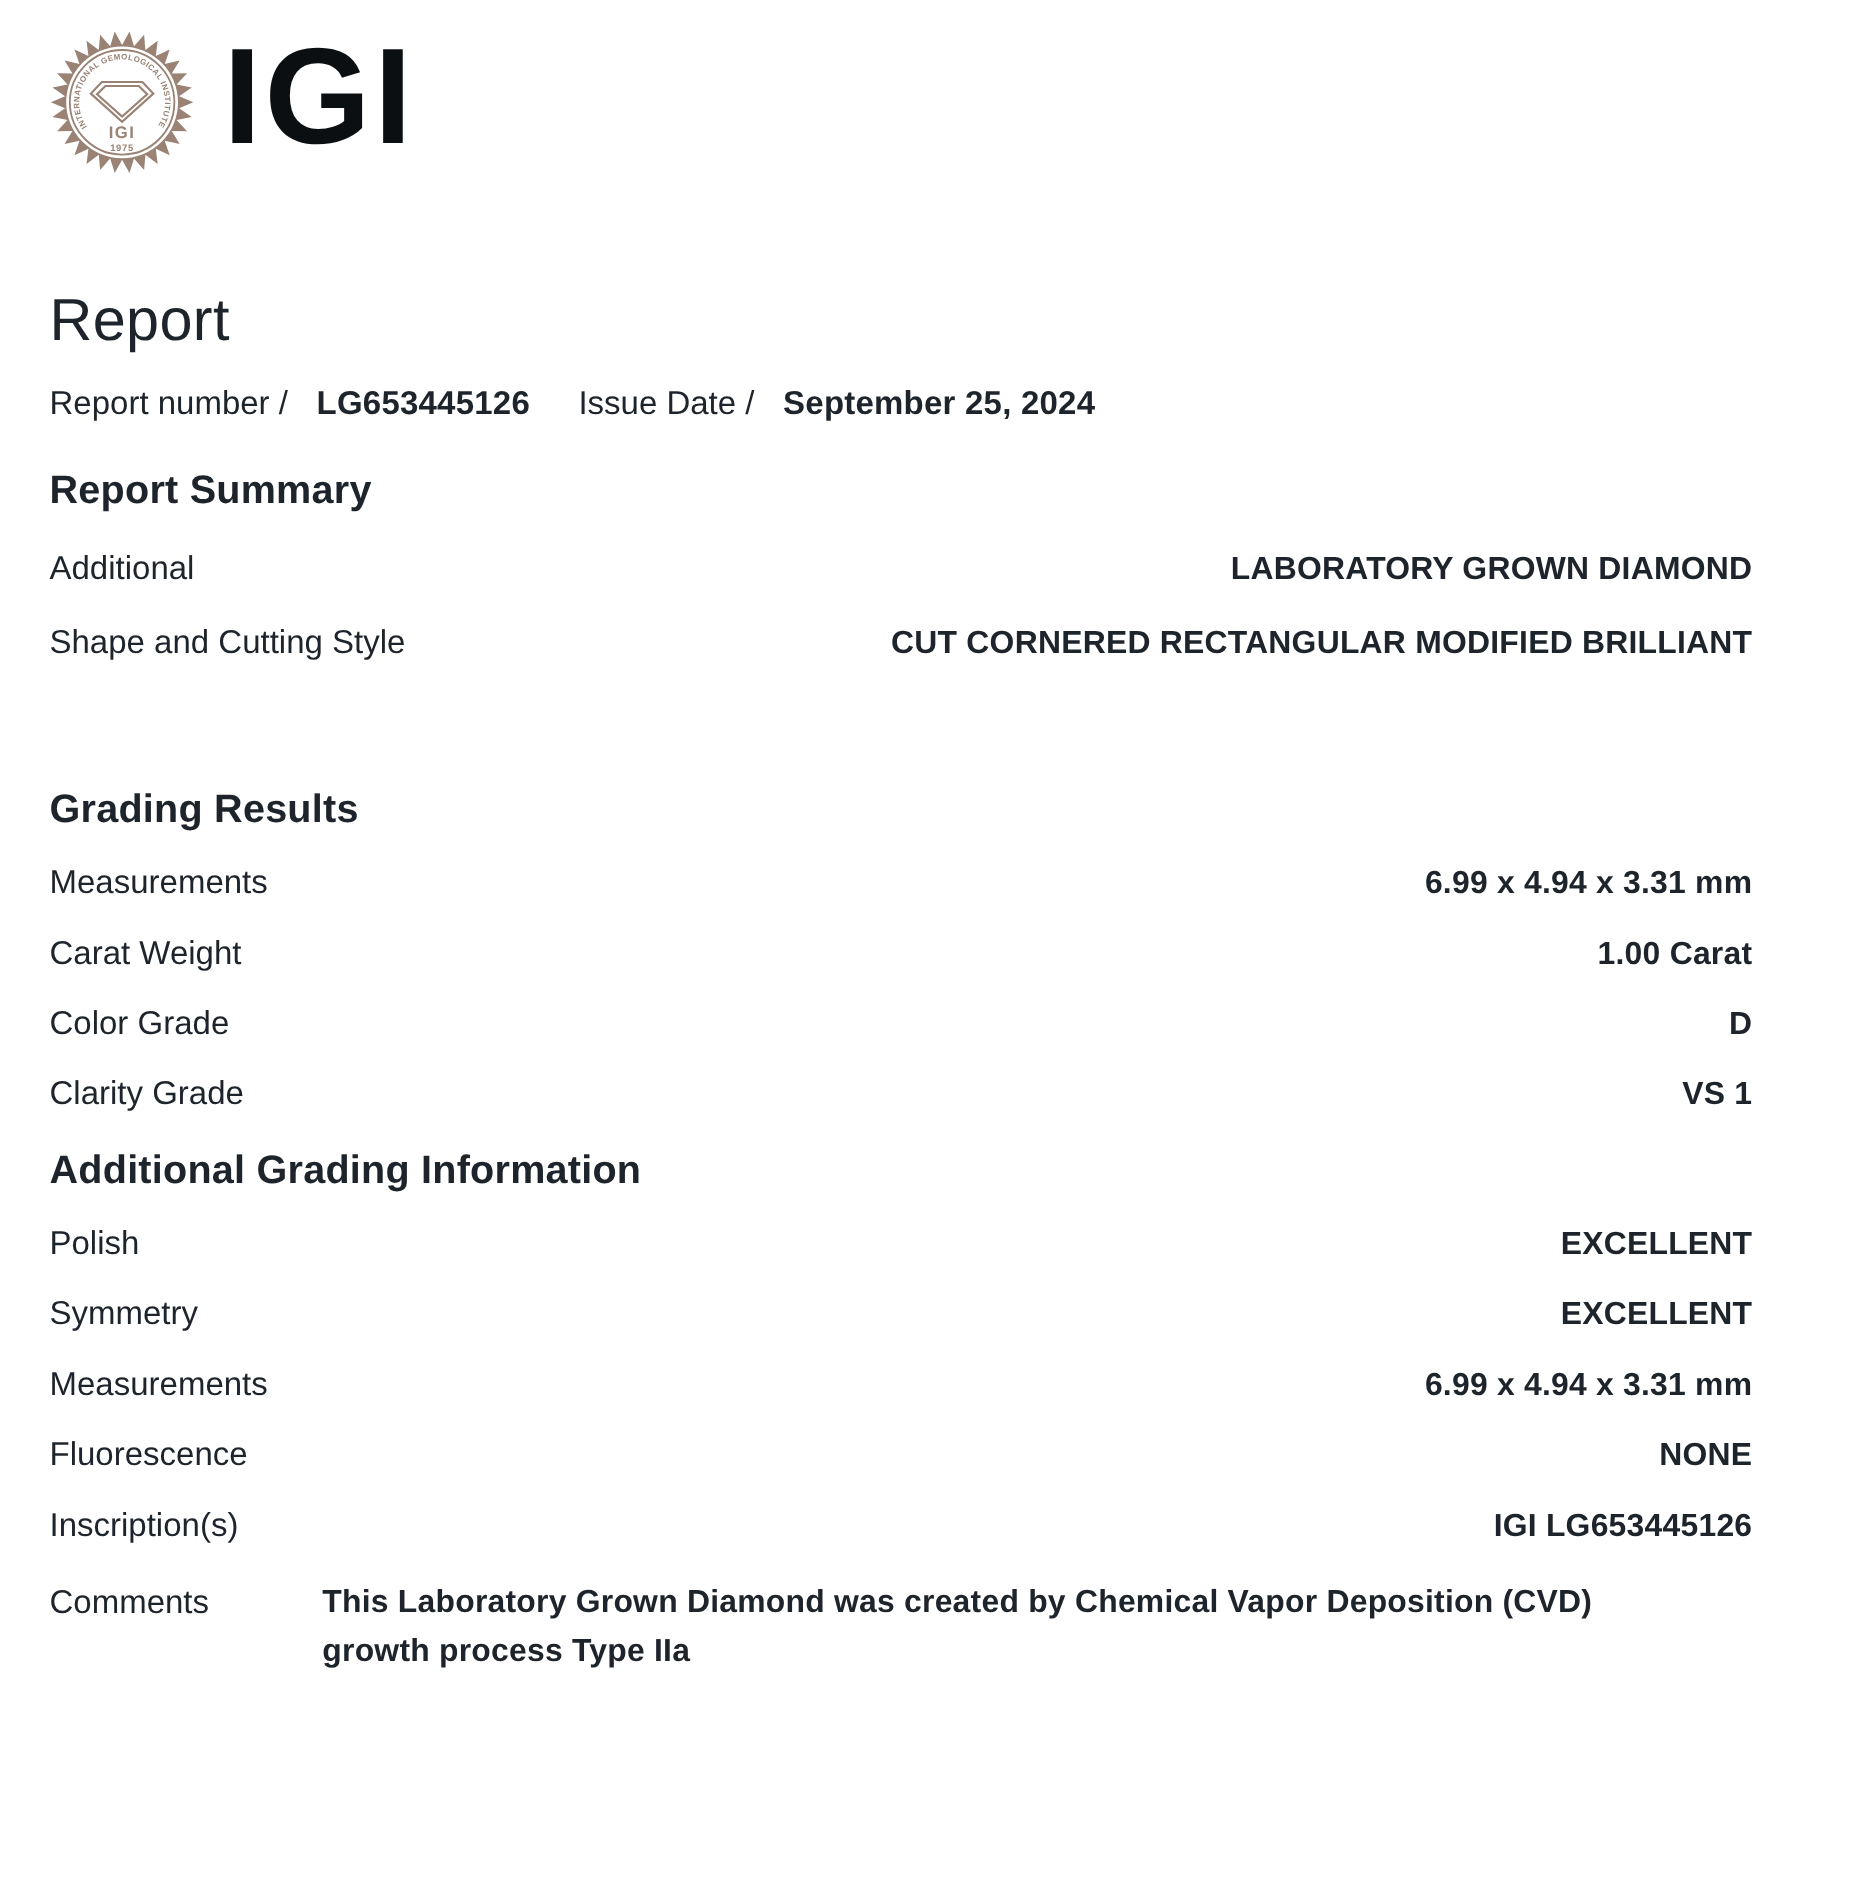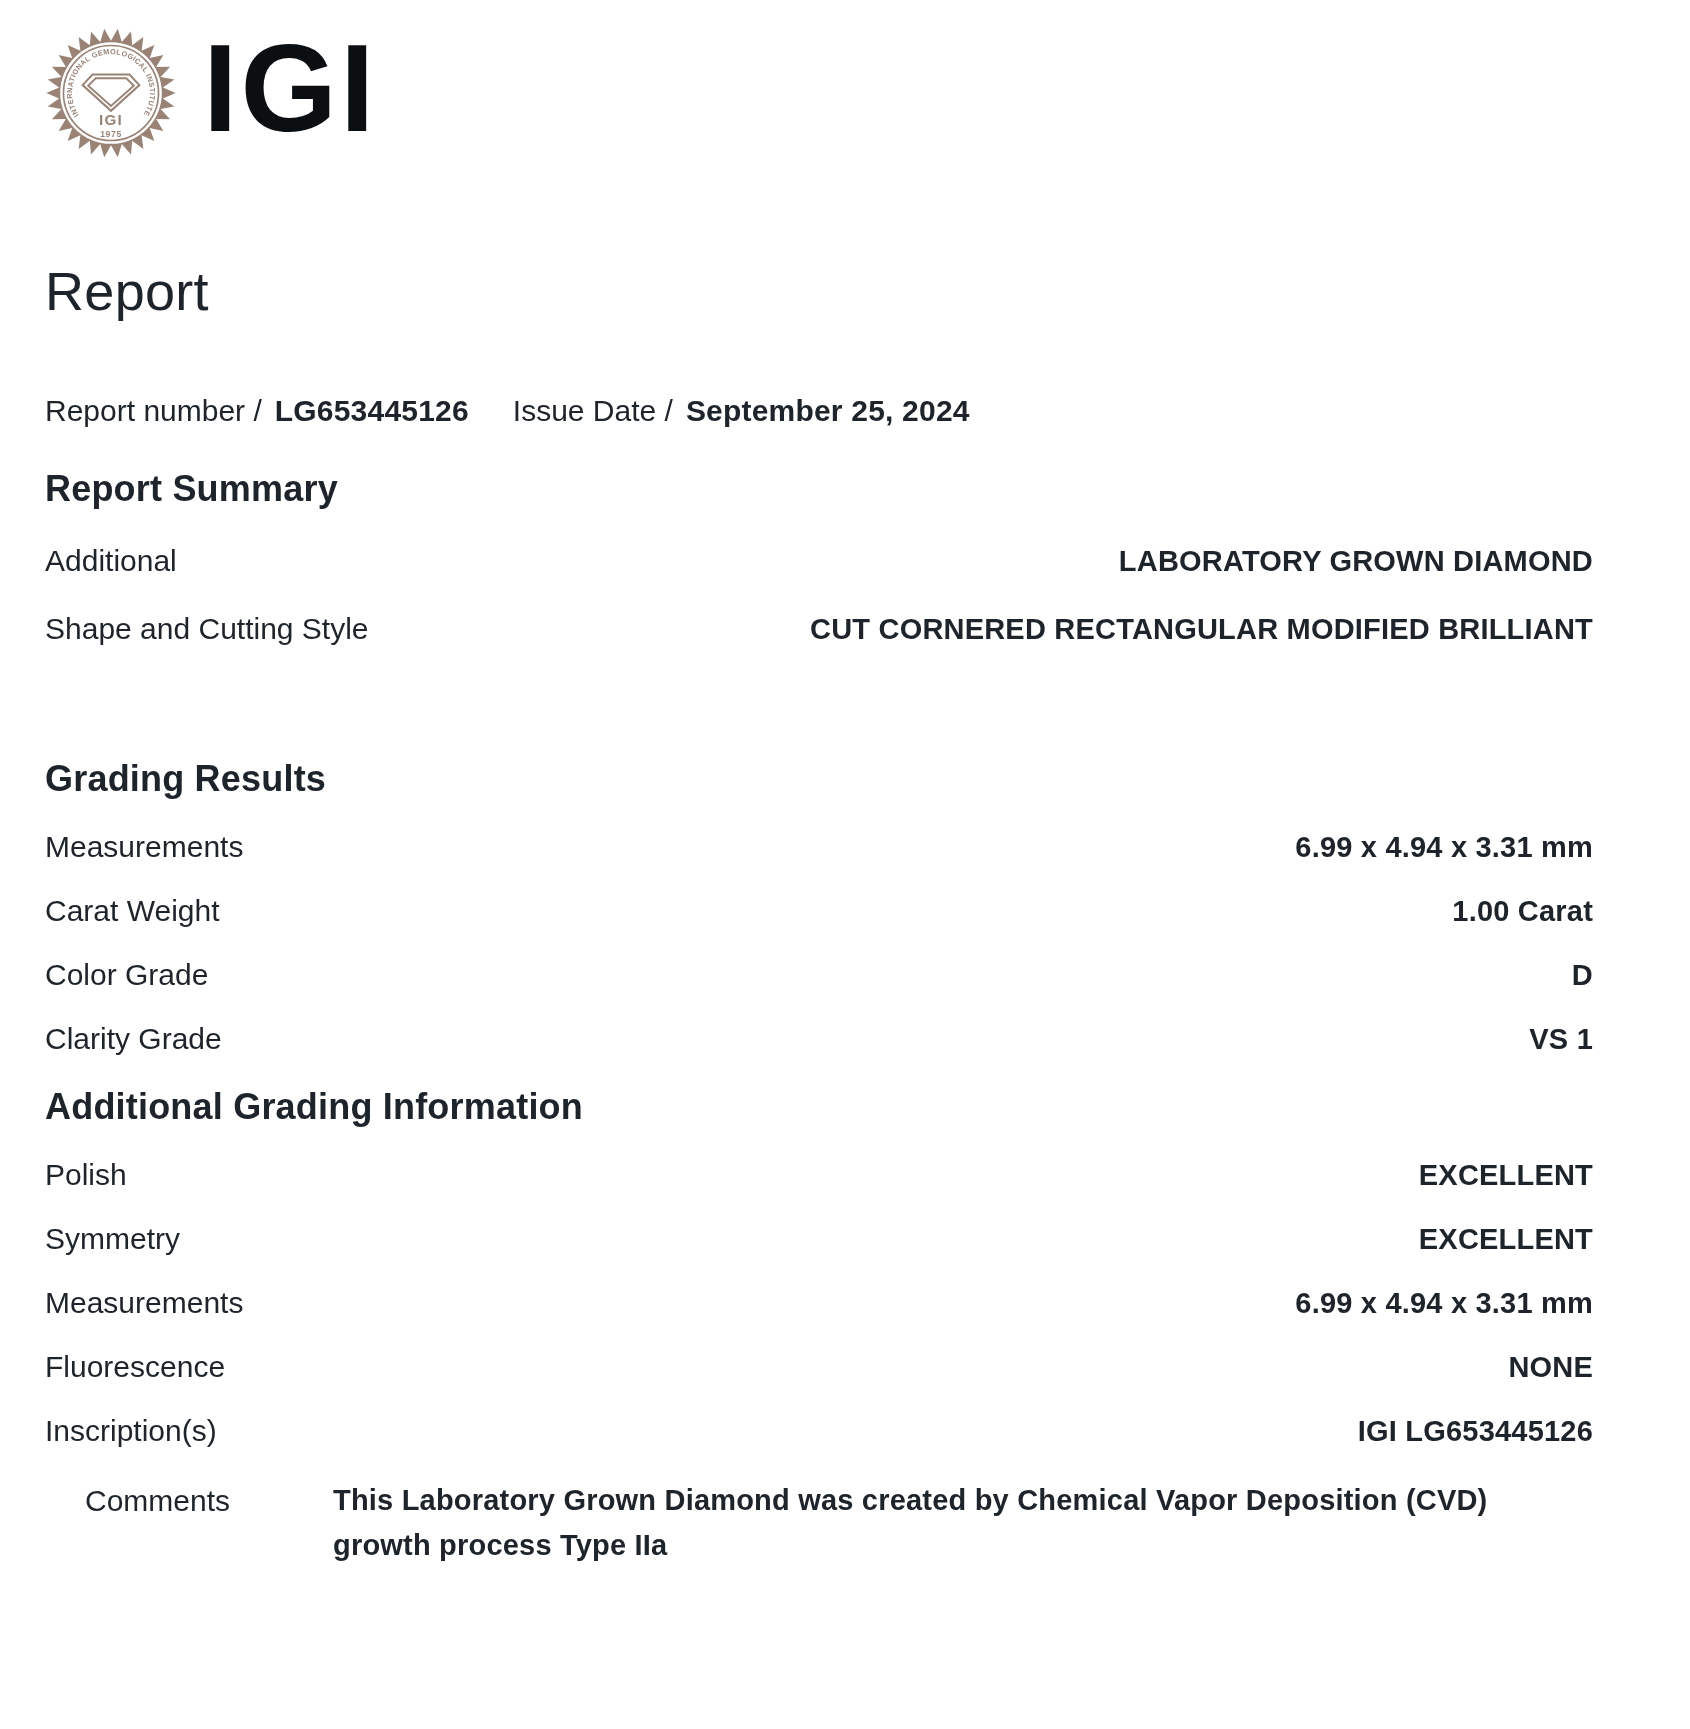--- a/index.html
+++ b/index.html
@@ -24,39 +24,39 @@
   .seal-monogram{font-size:23px;font-weight:700;letter-spacing:2px;text-anchor:middle;}
   .seal-year{font-size:13px;font-weight:700;letter-spacing:1px;text-anchor:middle;}
   .wordmark{
     font-size:124px;font-weight:700;line-height:1;
     letter-spacing:3px;color:var(--wordmark);margin-top:-10px;
   }
 
   
   .report-title{margin-top:92px;font-size:54px;font-weight:400;letter-spacing:.3px;}
   .meta{margin-top:28px;font-size:30px;display:flex;gap:44px;align-items:baseline;}
-  .meta .pair{display:flex;gap:13px;align-items:baseline;margin-top:44px;}
+  .meta .pair{display:flex;gap:26px;align-items:baseline;}
   .meta .m-label{font-weight:400;}
   .meta .m-value{font-weight:700;letter-spacing:.2px;}
 
   
   .section-heading{font-size:36px;font-weight:700;letter-spacing:.2px;}
   #section-summary .section-heading{margin-top:40px;}
   #section-grading .section-heading{margin-top:112px;}
   #section-additional .section-heading{margin-top:30px;}
 
   .row{display:flex;justify-content:space-between;align-items:baseline;font-size:30px;}
   #section-summary .row{margin-top:34px;}
   #section-grading .row,
   #section-additional .row{margin-top:30px;}
   .row .f-label{font-weight:400;flex:0 0 auto;}
   .row .f-value{font-weight:700;font-size:29px;letter-spacing:.2px;padding-left:30px;}
 
   .row.comments{justify-content:flex-start;align-items:flex-start;}
-  .row.comments .f-label{width:200px;flex:0 0 200px;line-height:1.55;margin-left:40px;}
+  .row.comments .f-label{width:200px;flex:0 0 200px;line-height:1.55;}
   .row.comments .f-value{
     text-align:left;padding-left:0;max-width:1250px;line-height:1.55;margin-left:48px;
   }
 </style>
 </head>
 <body>
 
 <div class="page">
 
   <header class="brand">

